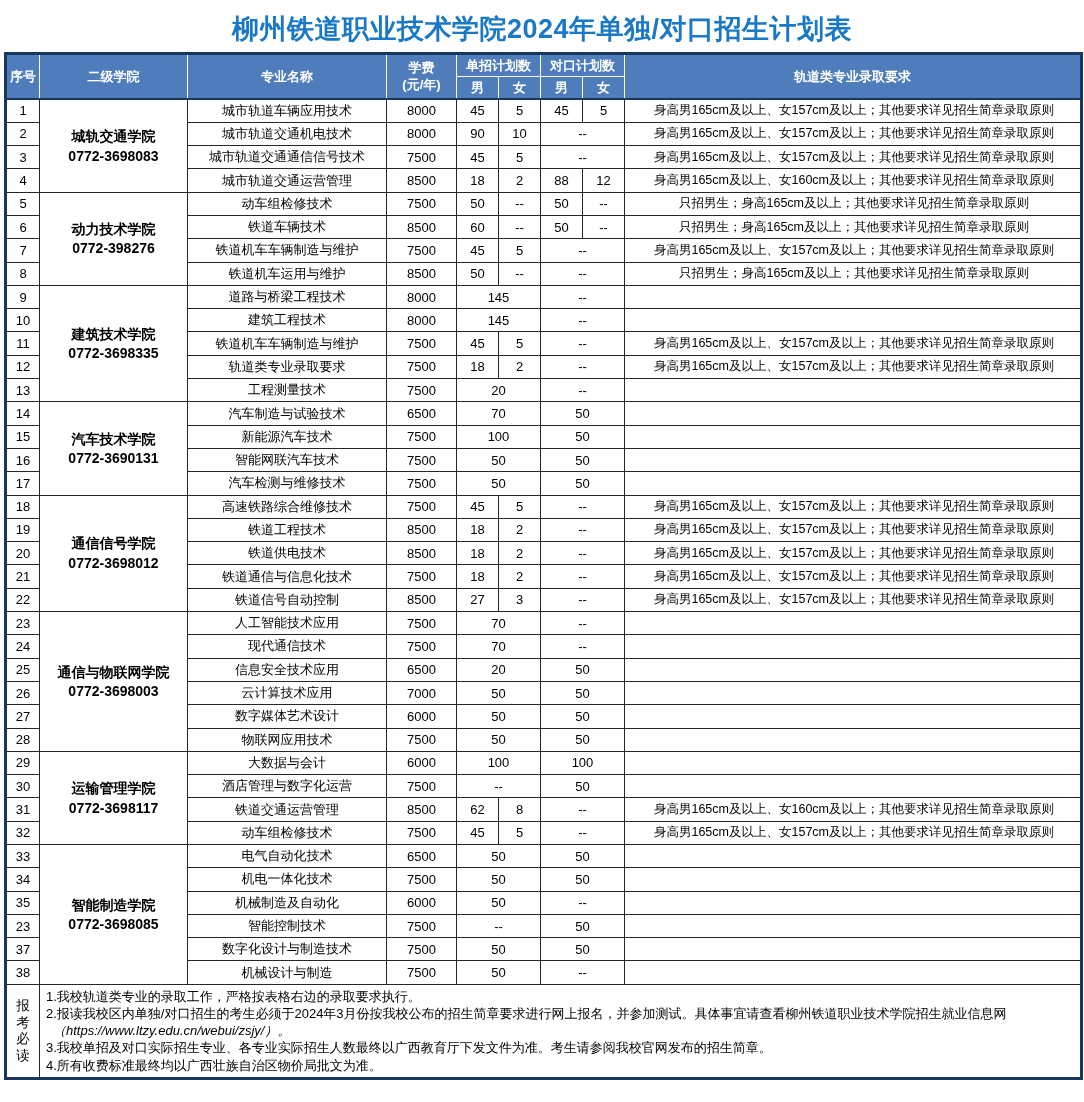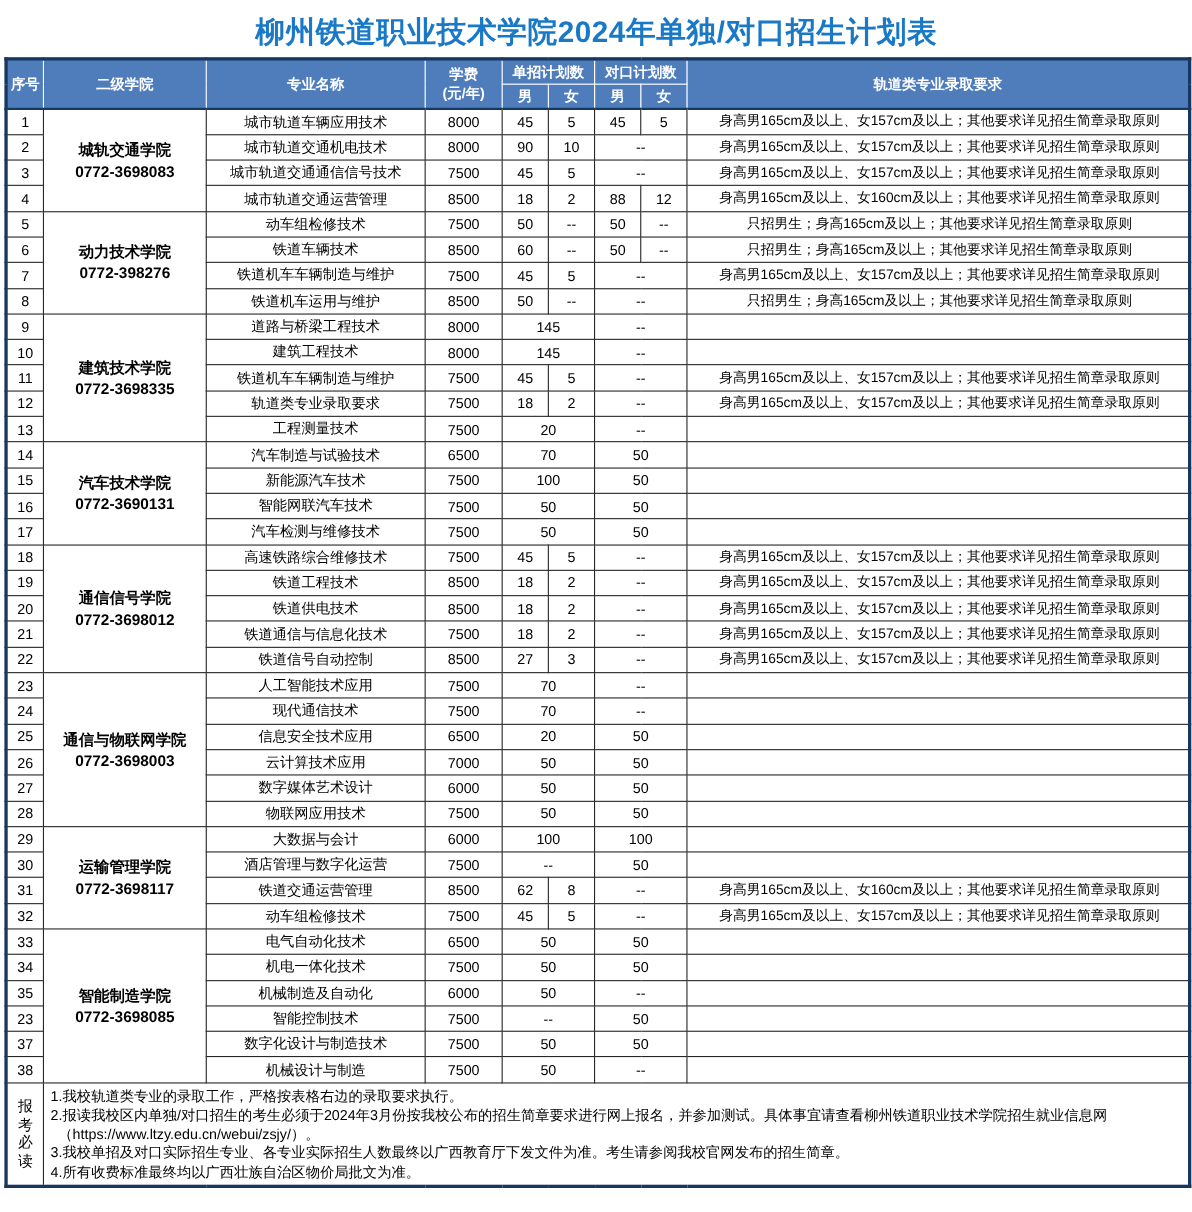--- a/index.html
+++ b/index.html
@@ -21,21 +21,21 @@
   tbody tr:first-child td{border-top:2px solid #17375e;}
   td.college{font-weight:bold;}
   .college-name{font-size:14px;font-weight:bold;line-height:1.4;}
   .college-phone{font-size:14px;font-weight:bold;line-height:1.3;}
   td.req{text-align:center;padding-left:5px;font-size:12.5px;white-space:nowrap;}
   tfoot td{border:1px solid #262626;vertical-align:middle;padding:0;}
   tfoot tr{height:88px;}
   .side-label{display:flex;flex-direction:column;align-items:center;justify-content:center;gap:3px;font-size:13.5px;line-height:1;height:100%;}
   .notes{padding:3px 6px;}
   .note-line{font-size:13px;line-height:17.2px;text-align:left;white-space:nowrap;}
-  .note-line.indent{padding-left:7px;}
+  .note-line.indent{padding-left:7px;font-style:italic;}
 </style>
 </head>
 <body>
 
 <div class="page">
   <h1 class="title">柳州铁道职业技术学院2024年单独/对口招生计划表</h1>
 
 
   <table class="plan">
     <colgroup>

